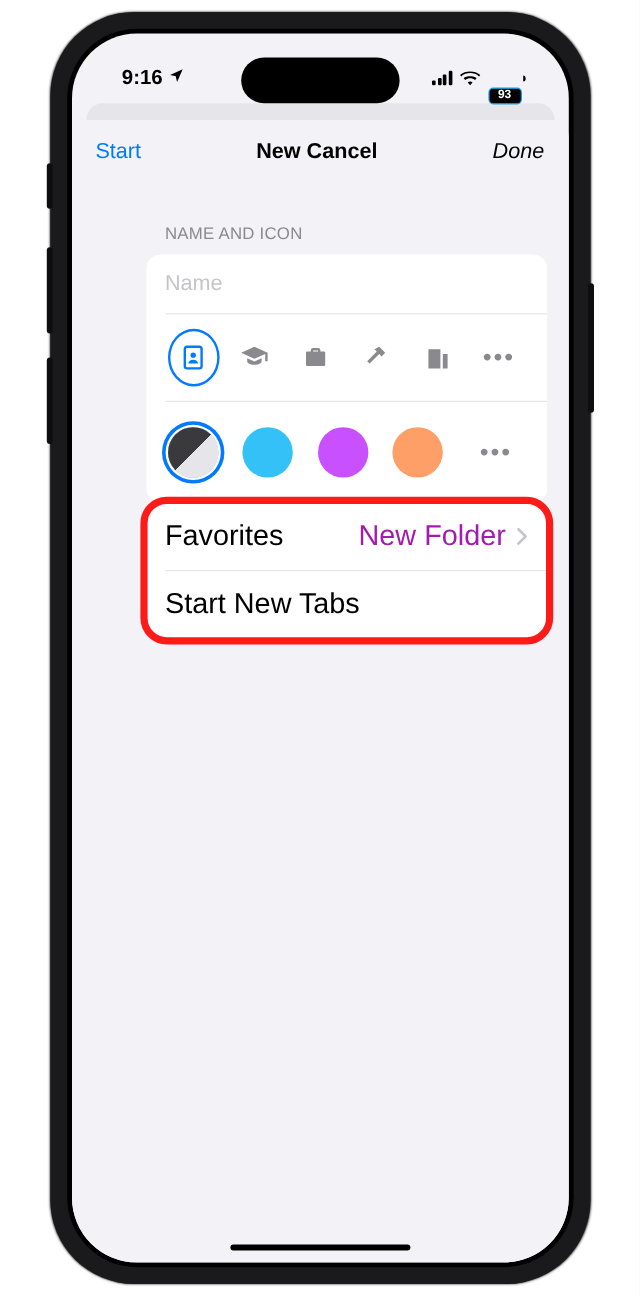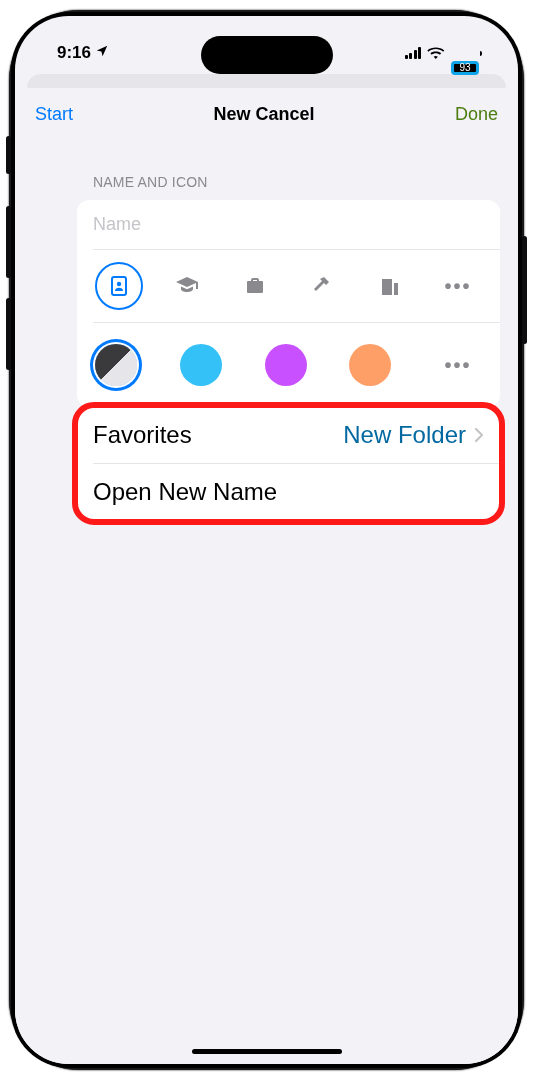--- a/index.html
+++ b/index.html
@@ -11,25 +11,25 @@
     }
     body {
       width: 533px;
       height: 1080px;
       background: #fff;
       display: flex;
       align-items: center;
       justify-content: center;
     }
     .phone-frame {
-      width: 515px;
+      width: 450px;
       height: 1060px;
       background: #1a1a1c;
       border-radius: 70px;
-      padding: 2px;
+      padding: 14px;
       box-shadow: 0 0 2px #000;
       position: relative;
     }
     .phone-inner {
       width: 100%;
       height: 100%;
       background: #000;
       border-radius: 58px;
       padding: 4px;
     }
@@ -105,30 +105,30 @@
     .signal-bars span:nth-child(4){height:12px}
     .wifi-icon svg { display: block; }
     .battery {
       display: flex;
       align-items: center;
       gap: 1px;
     }
     .battery-body {
       width: 28px;
       height: 14px;
-      border: 3px solid #0ea5e9;
+      border: 1px solid #0ea5e9;
       border-radius: 4px;
       padding: 1px;
       display:flex;
       align-items:center;
       justify-content:center;
       background:#000;
       color:#fff;
       font-size:10px;
-      font-weight:400;
+      font-weight:700;
       position: relative;
       margin-top: 29px;
     }
     .battery-tip {
       width: 2px;
       height: 5px;
       background: #000;
       border-radius: 0 2px 2px 0;
     }
     
@@ -157,21 +157,21 @@
     .nav-bar {
       height: 52px;
       display: flex;
       align-items: center;
       justify-content: space-between;
       padding: 0 20px;
       font-size: 18px;
     }
     .nav-cancel { color: #007aff; font-weight: 400; }
     .nav-title { font-weight: 600; color: #000; font-size: 18px;}
-    .nav-done { color: #4d7c0f; font-weight: 400;}
+    .nav-done { color: #000000; font-weight: 400; font-style: italic;}
     .content {
       flex: 1;
       overflow: auto;
       padding: 0 18px;
       margin-left: 44px;
     }
     .section-header {
       font-size: 14px;
       color: #8a8a8e;
       letter-spacing: 0.2px;
@@ -252,21 +252,21 @@
       align-items: center;
       justify-content: space-between;
       padding: 14px 16px;
       font-size: 24px;
     }
     .row-label { color: #000; }
     .row-right {
       display: flex;
       align-items: center;
       gap: 8px;
-      color: #0369a1;
+      color: #a21caf;
     }
     .chevron svg { width: 10px; height: 16px; display:block; }
     .highlight-border {
       position: absolute;
       top: -5px; left: -5px; right: -5px; bottom: -5px;
       border: 6px solid #ff1a1a;
       border-radius: 22px;
       pointer-events: none;
     }
     
@@ -392,21 +392,21 @@
                   <span>New Folder</span>
                   <span class="chevron">
                     <svg viewBox="0 0 10 16" fill="none">
                         <path d="M2 2l6 6-6 6" stroke="#c5c5c9" stroke-width="2.2" stroke-linecap="round" stroke-linejoin="round"></path>
                       </svg>
                   </span>
                 </span>
               </div>
               <div class="divider"></div>
               <div class="row">
-                <span class="row-label">Open New Name</span>
+                <span class="row-label">Start New Tabs</span>
               </div>
             </div>
             <div class="highlight-border"></div>
           </div>
 
         </div>
       </div>
 
       <div class="home-indicator"></div>
     </div>

